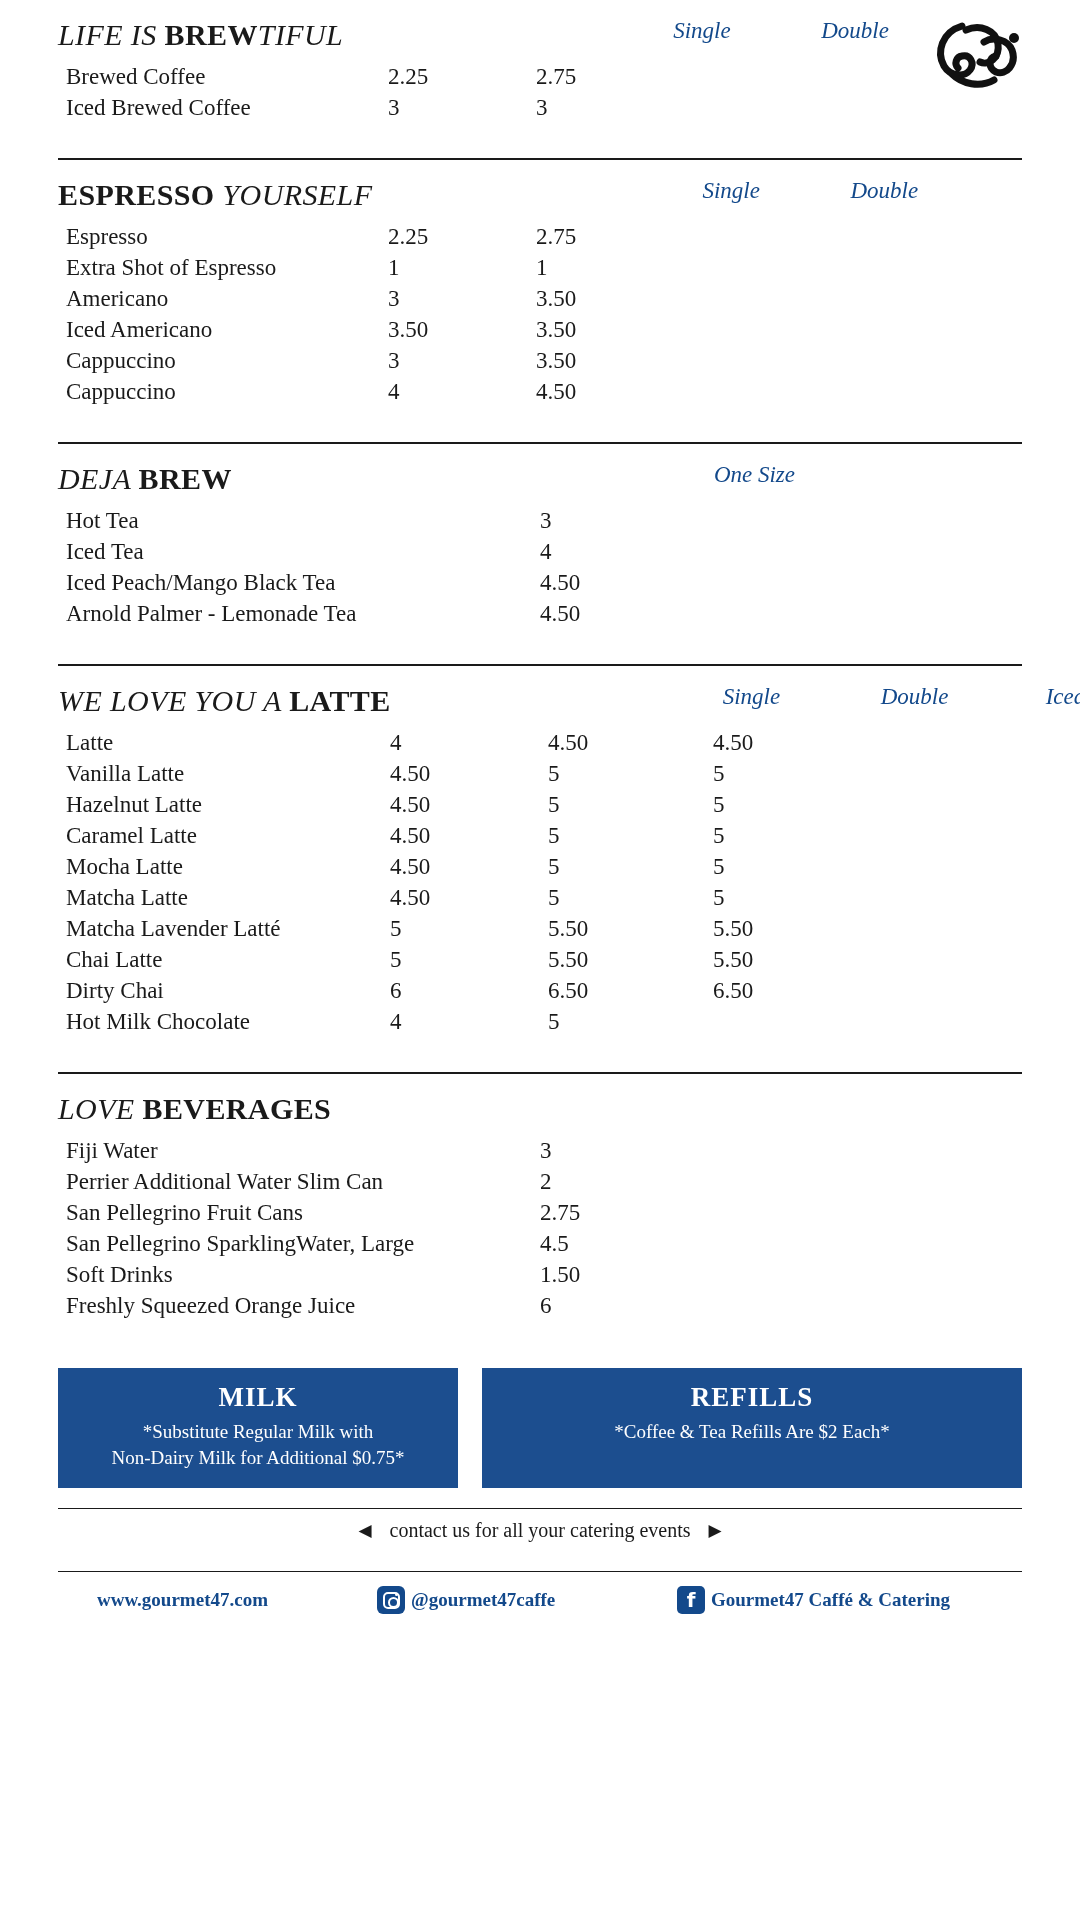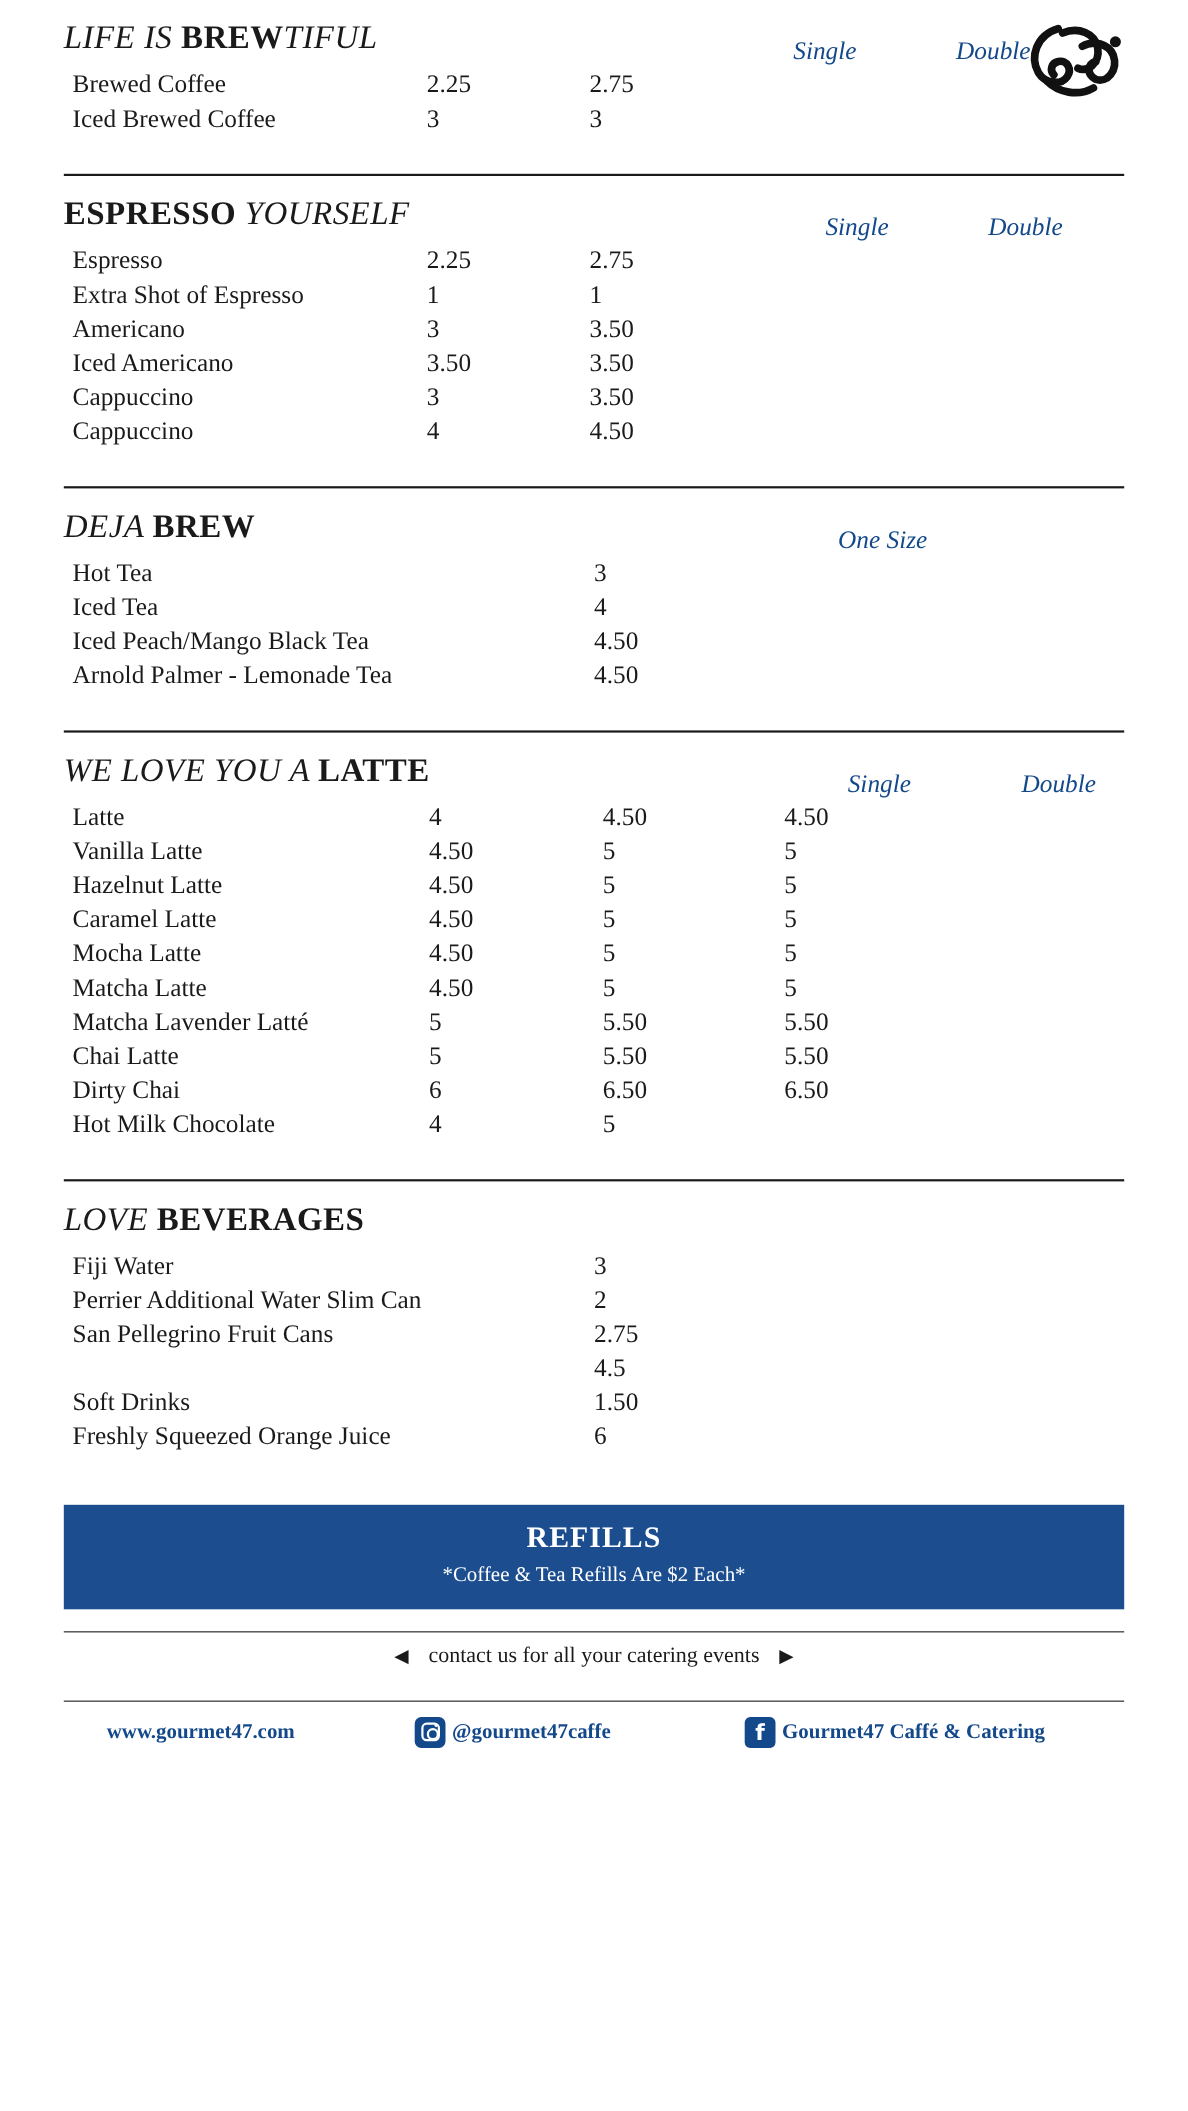--- a/index.html
+++ b/index.html
@@ -36,24 +36,23 @@
   .section {
     position: relative;
   }
   .rule {
     border-top: 2px solid #1a1a1a;
     margin: 0;
   }
 
   .sec-head {
     display: flex;
-    align-items: flex-end;
+    align-items: center;
     padding-top: 18px;
     padding-bottom: 4px;
-    gap: 48px;
   }
   .sec-title {
     font-size: 30px;
     letter-spacing: 0.4px;
     white-space: nowrap;
   }
   .sec-title .it { font-style: italic; font-weight: 400; }
   .sec-title .bd { font-weight: 700; font-style: normal; }
 
   .col-heads {
@@ -380,35 +379,41 @@
           </div>
           <div class="row">
             <span class="nm">Perrier Additional Water Slim Can</span>
             <span class="pr w1">2</span>
           </div>
           <div class="row">
             <span class="nm">San Pellegrino Fruit Cans</span>
             <span class="pr w1">2.75</span>
           </div>
           <div class="row">
+            <span class="nm">San Pellegrino SparklingWater, Large</span>
             <span class="pr w1">4.5</span>
           </div>
           <div class="row">
             <span class="nm">Soft Drinks</span>
             <span class="pr w1">1.50</span>
           </div>
           <div class="row">
             <span class="nm">Freshly Squeezed Orange Juice</span>
             <span class="pr w1">6</span>
           </div>
         </div>
       </div>
     </div>
 
   <div class="promos">
+    <div class="promo milk">
+      <h3>MILK</h3>
+      <p>*Substitute Regular Milk with</p>
+      <p>Non-Dairy Milk for Additional $0.75*</p>
+    </div>
     <div class="promo refill">
       <h3>REFILLS</h3>
       <p>*Coffee &amp; Tea Refills Are $2 Each*</p>
     </div>
   </div>
 
   <div class="footer-rule"></div>
   <div class="catering">
     <span class="tri">◀</span>
     <span>contact us for all your catering events</span>

